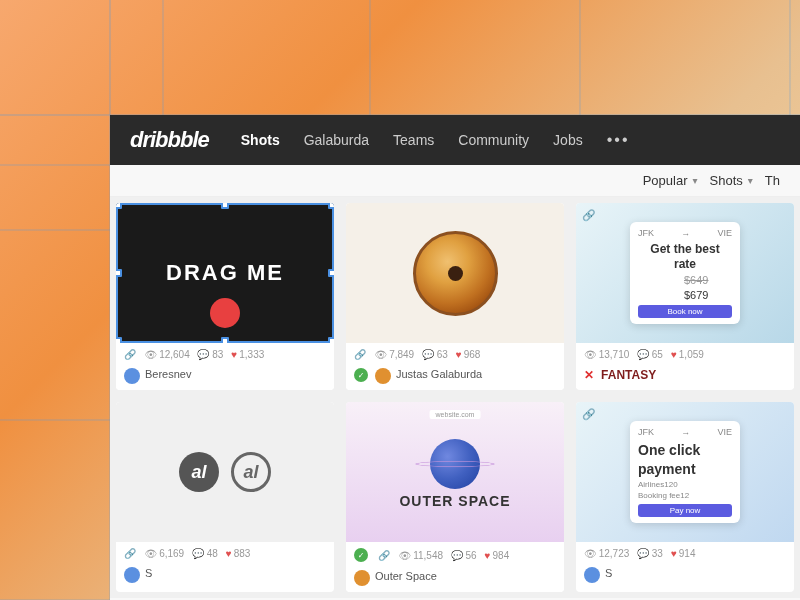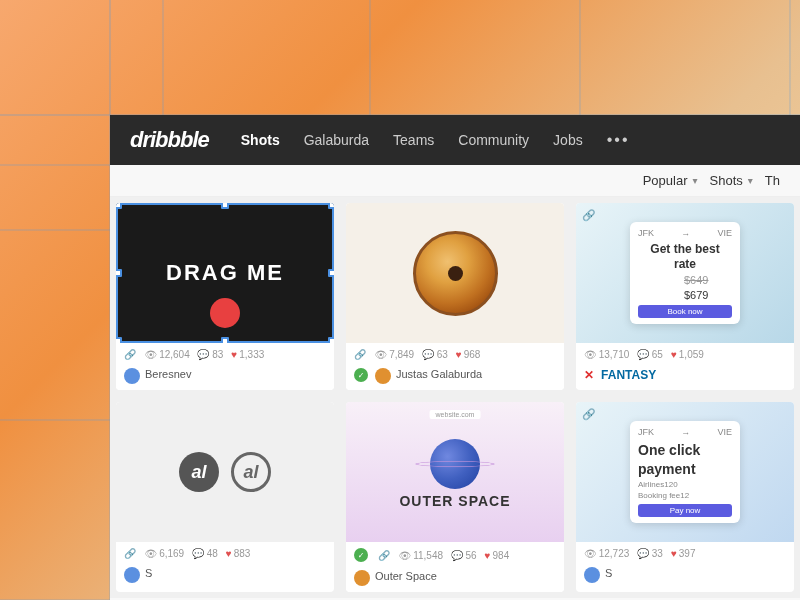--- a/index.html
+++ b/index.html
@@ -431,21 +431,21 @@
     }
 
     
     .link-icon {
       color: #b0c0d0;
       font-size: 10px;
     }
 
     
     .fantasy-label {
-      color: #0369a1;
+      color: #7f1d1d;
       font-weight: bold;
       font-size: 12px;
     }
     .x-icon {
       color: #e03030;
       font-weight: bold;
       font-size: 12px;
       margin-right: 2px;
     }
 
@@ -697,21 +697,21 @@
             <span class="stat-item">
               <span>👁</span>
               <span>12,723</span>
             </span>
             <span class="stat-item">
               <span>💬</span>
               <span>33</span>
             </span>
             <span class="stat-item">
               <span style="color:#e05050;">♥</span>
-              <span>397</span>
+              <span>914</span>
             </span>
           </div>
           <div class="shot-author">
             <div class="author-avatar blue"></div>
             <span class="author-name">S</span>
           </div>
         </div>
       </div>
 
     </div>

